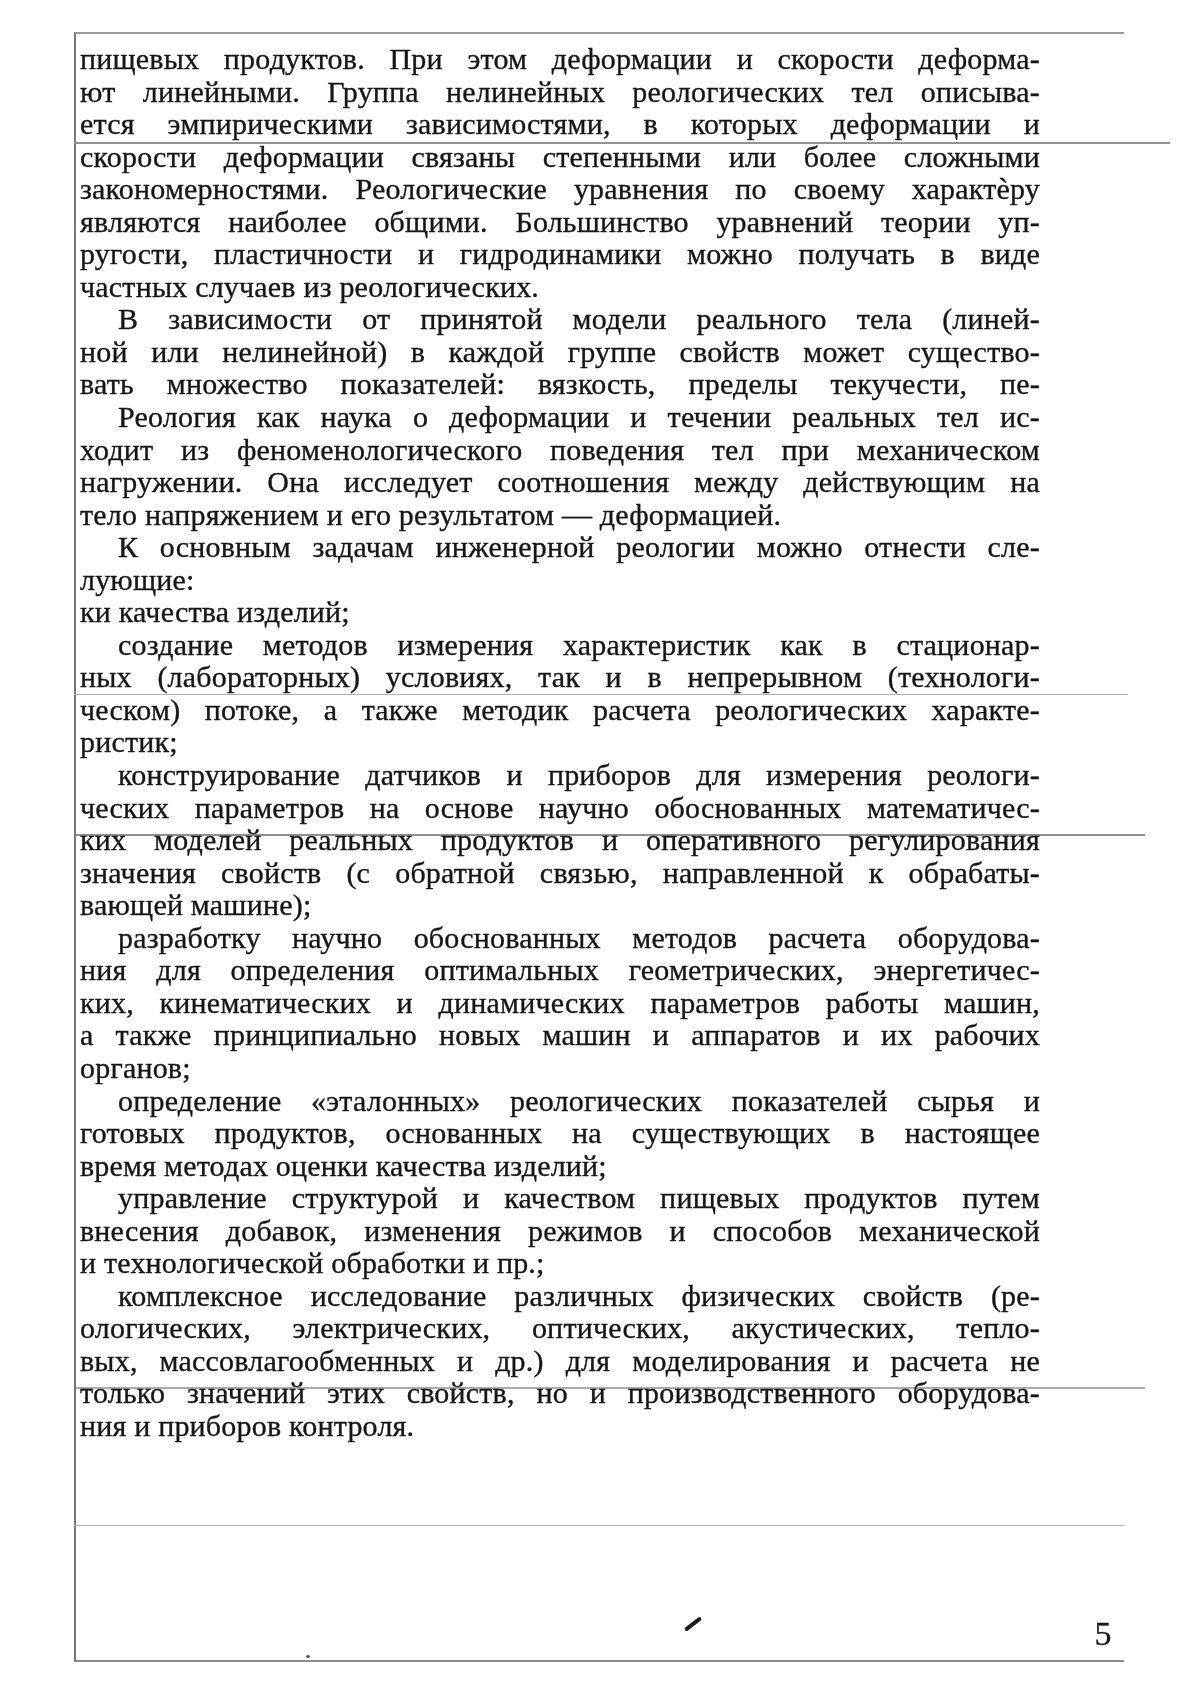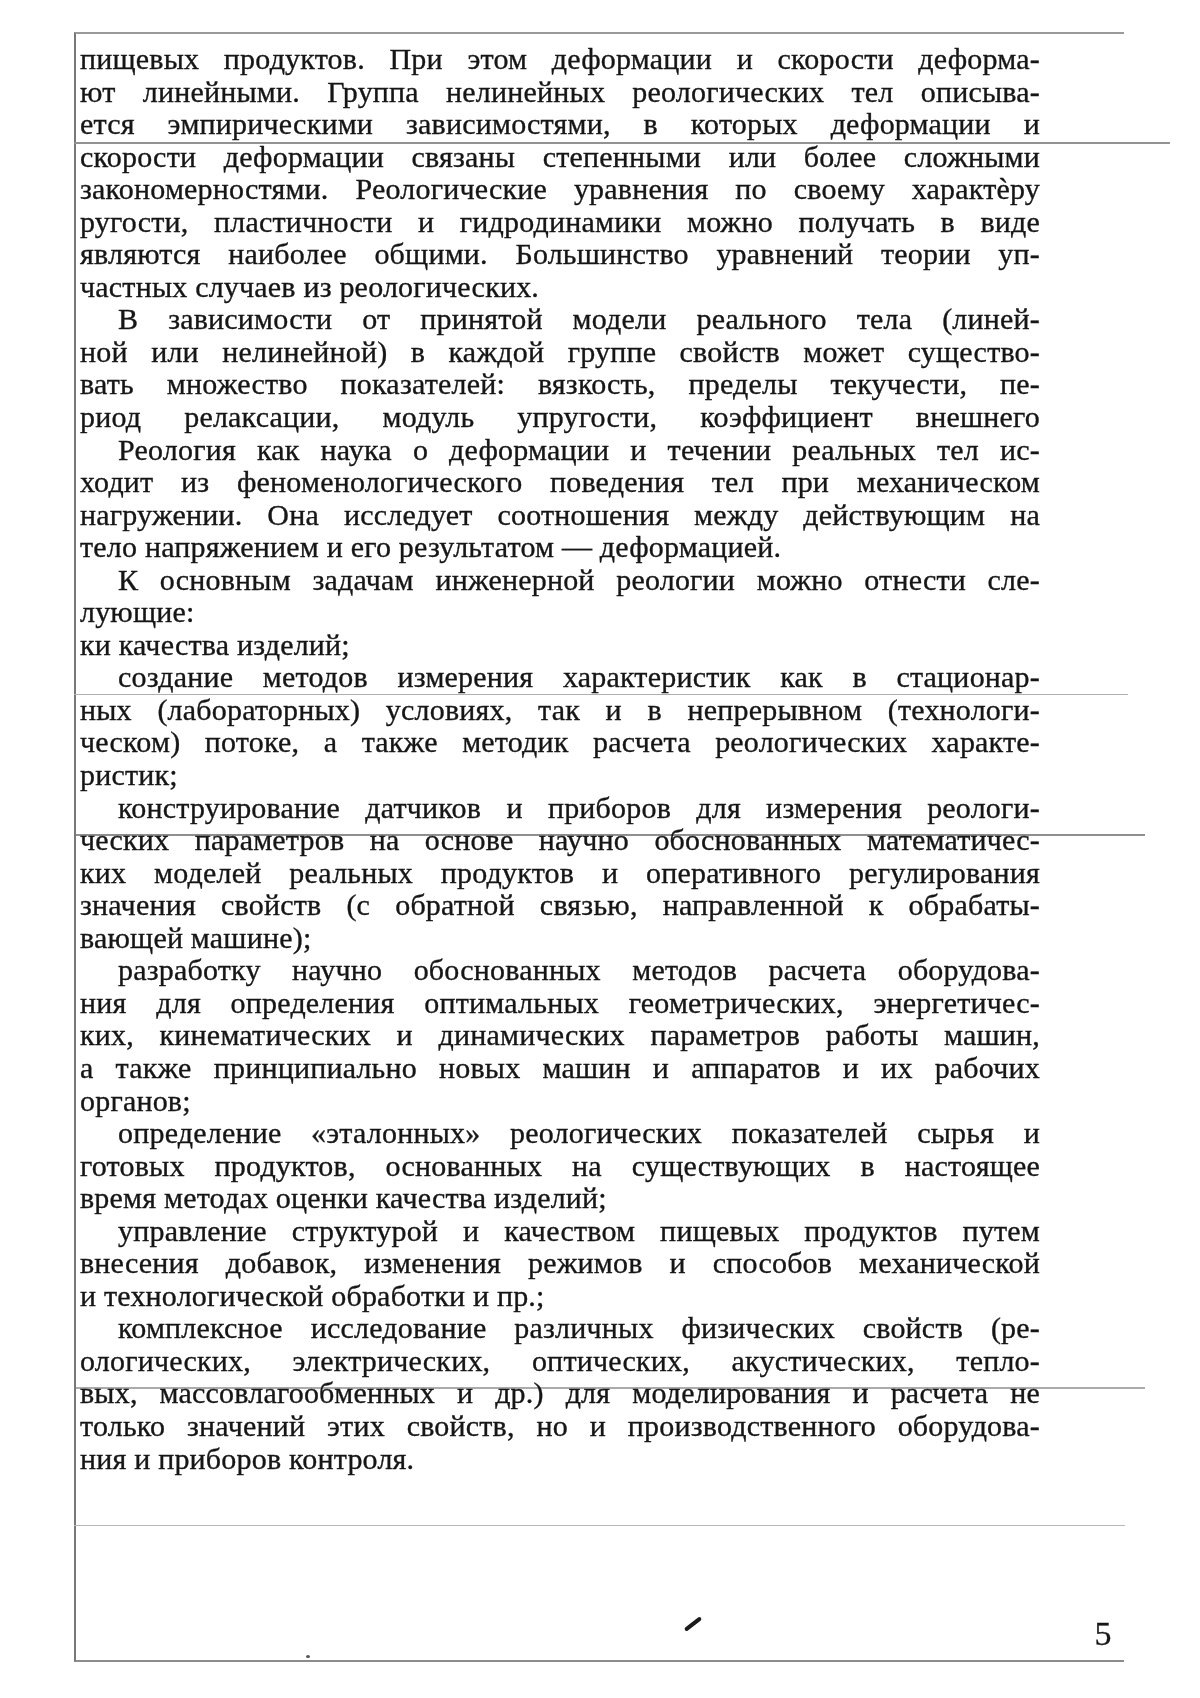--- a/index.html
+++ b/index.html
@@ -82,27 +82,26 @@
 <div class="art a3"></div>
 <div class="art a4"></div>
 <div class="art a5"></div>
 
 <div class="text-block">
     <div class="line">пищевых продуктов. При этом деформации и скорости деформа-</div>
     <div class="line">ют линейными. Группа нелинейных реологических тел описыва-</div>
     <div class="line">ется эмпирическими зависимостями, в которых деформации и</div>
     <div class="line">скорости деформации связаны степенными или более сложными</div>
     <div class="line">закономерностями. Реологические уравнения по своему характѐру</div>
+    <div class="line">являются наиболее общими. Большинство уравнений теории уп-</div>
     <div class="line">ругости, пластичности и гидродинамики можно получать в виде</div>
-    <div class="line">являются наиболее общими. Большинство уравнений теории уп-</div>
     <div class="line end">частных случаев из реологических.</div>
     <div class="line indent">В зависимости от принятой модели реального тела (линей-</div>
     <div class="line">ной или нелинейной) в каждой группе свойств может существо-</div>
     <div class="line">вать множество показателей: вязкость, пределы текучести, пе-</div>
-    <div class="line">риод релаксации, модуль упругости, коэффициент внешнего</div>
     <div class="line indent">Реология как наука о деформации и течении реальных тел ис-</div>
     <div class="line">ходит из феноменологического поведения тел при механическом</div>
     <div class="line">нагружении. Она исследует соотношения между действующим на</div>
     <div class="line end">тело напряжением и его результатом — деформацией.</div>
     <div class="line indent">К основным задачам инженерной реологии можно отнести сле-</div>
     <div class="line end">лующие:</div>
     <div class="line end">ки качества изделий;</div>
     <div class="line indent">создание методов измерения характеристик как в стационар-</div>
     <div class="line">ных (лабораторных) условиях, так и в непрерывном (технологи-</div>
     <div class="line">ческом) потоке, а также методик расчета реологических характе-</div>

